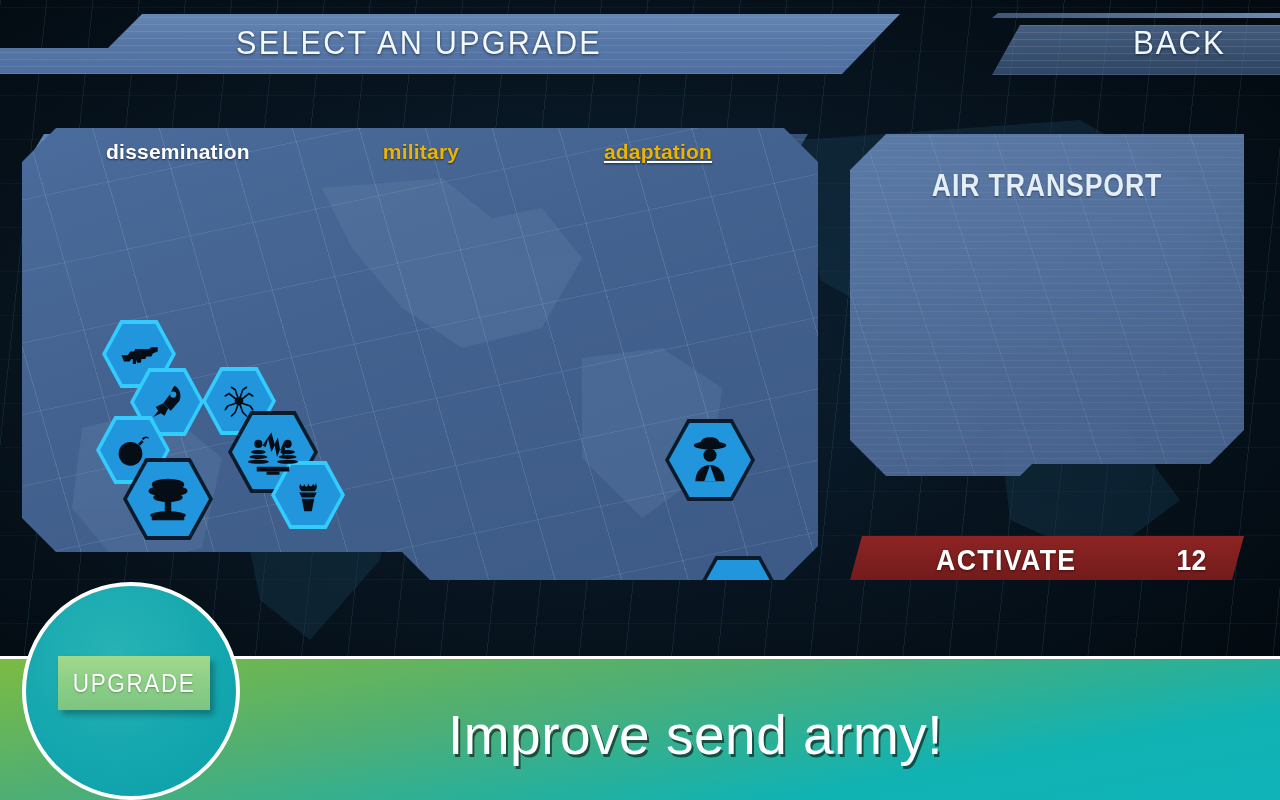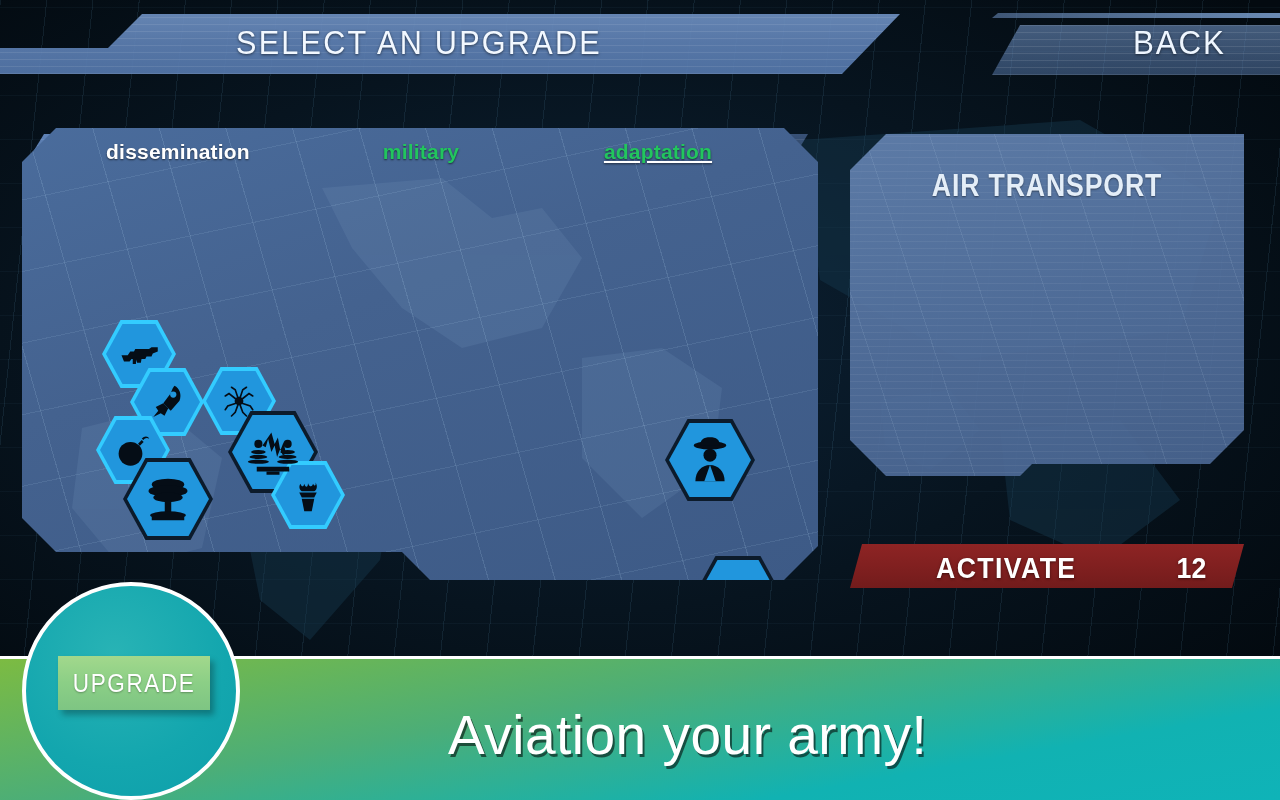--- a/index.html
+++ b/index.html
@@ -101,21 +101,21 @@
   #tab-2 { left:486px; width:300px;text-decoration:underline; }
   #tab-2 .tab-bg {
     background:linear-gradient(180deg,rgba(74,103,150,.72),rgba(58,84,127,.66));
     clip-path:polygon(22px 0,300px 0,278px 36px,0 36px);
   }
   .tab-bg::after {
     content:""; position:absolute; inset:0;
     background:repeating-linear-gradient(0deg,
       rgba(255,255,255,.08) 0 1px, rgba(0,0,0,0) 1px 6px);
   }
-  #tab-1 .tab-label, #tab-2 .tab-label { color:#22c55e;text-align:center; }
+  #tab-1 .tab-label, #tab-2 .tab-label { color:#eab308;text-align:center; }
 
   
   #map-panel {
     position:absolute; left:22px; top:128px; width:796px; height:452px;
     background:linear-gradient(160deg,#4a6c9c 0%,#44628f 40%,#3d5a86 100%);
     clip-path:polygon(34px 0, 762px 0, 796px 34px, 796px 282px,
                       796px 418px, 762px 452px, 408px 452px,
                       380px 424px, 34px 424px, 0 390px, 0 34px);
   }
   #map-grid {
@@ -188,21 +188,20 @@
     font-size:22px; line-height:1.16; color:#e9f3fb;
     text-shadow:0 1px 2px rgba(0,0,0,.35);
   }
 
   
   #activate-bar {
     position:absolute; left:850px; top:536px; width:394px; height:56px;
     background:linear-gradient(180deg,#8e2424 0%,#7b1e1e 55%,#6a1919 100%);
     clip-path:polygon(12px 0, 394px 0, 382px 44px, 0 44px);
     cursor:pointer;
-    margin-top:8px;
   }
   #activate-label {
     position:absolute; left:86px; top:8px;
     font-family:"Liberation Sans Narrow","Liberation Sans",sans-serif;
     font-size:29px; font-weight:bold; letter-spacing:1.5px; color:#fff;
     transform:scaleX(.92); transform-origin:left center;
     text-shadow:0 1px 3px rgba(0,0,0,.5);
   }
   #activate-cost {
     position:absolute; right:38px; top:8px;
@@ -497,18 +496,18 @@
 <div style="position:absolute;left:850px;top:134px;width:394px;height:360px;pointer-events:none;">
   <div id="info-title">AIR TRANSPORT</div>
 </div>
 
 <div id="activate-bar">
   <span id="activate-label">ACTIVATE</span>
   <span id="activate-cost">12</span>
 </div>
 
 <div id="promo">
-  <div id="promo-text">Aviation your army!</div>
+  <div id="promo-text">Improve send army!</div>
 </div>
 <div id="promo-circle"></div>
 <div id="upgrade-btn">
   <span id="upgrade-btn-label">UPGRADE</span>
 </div>
 
 </body></html>

